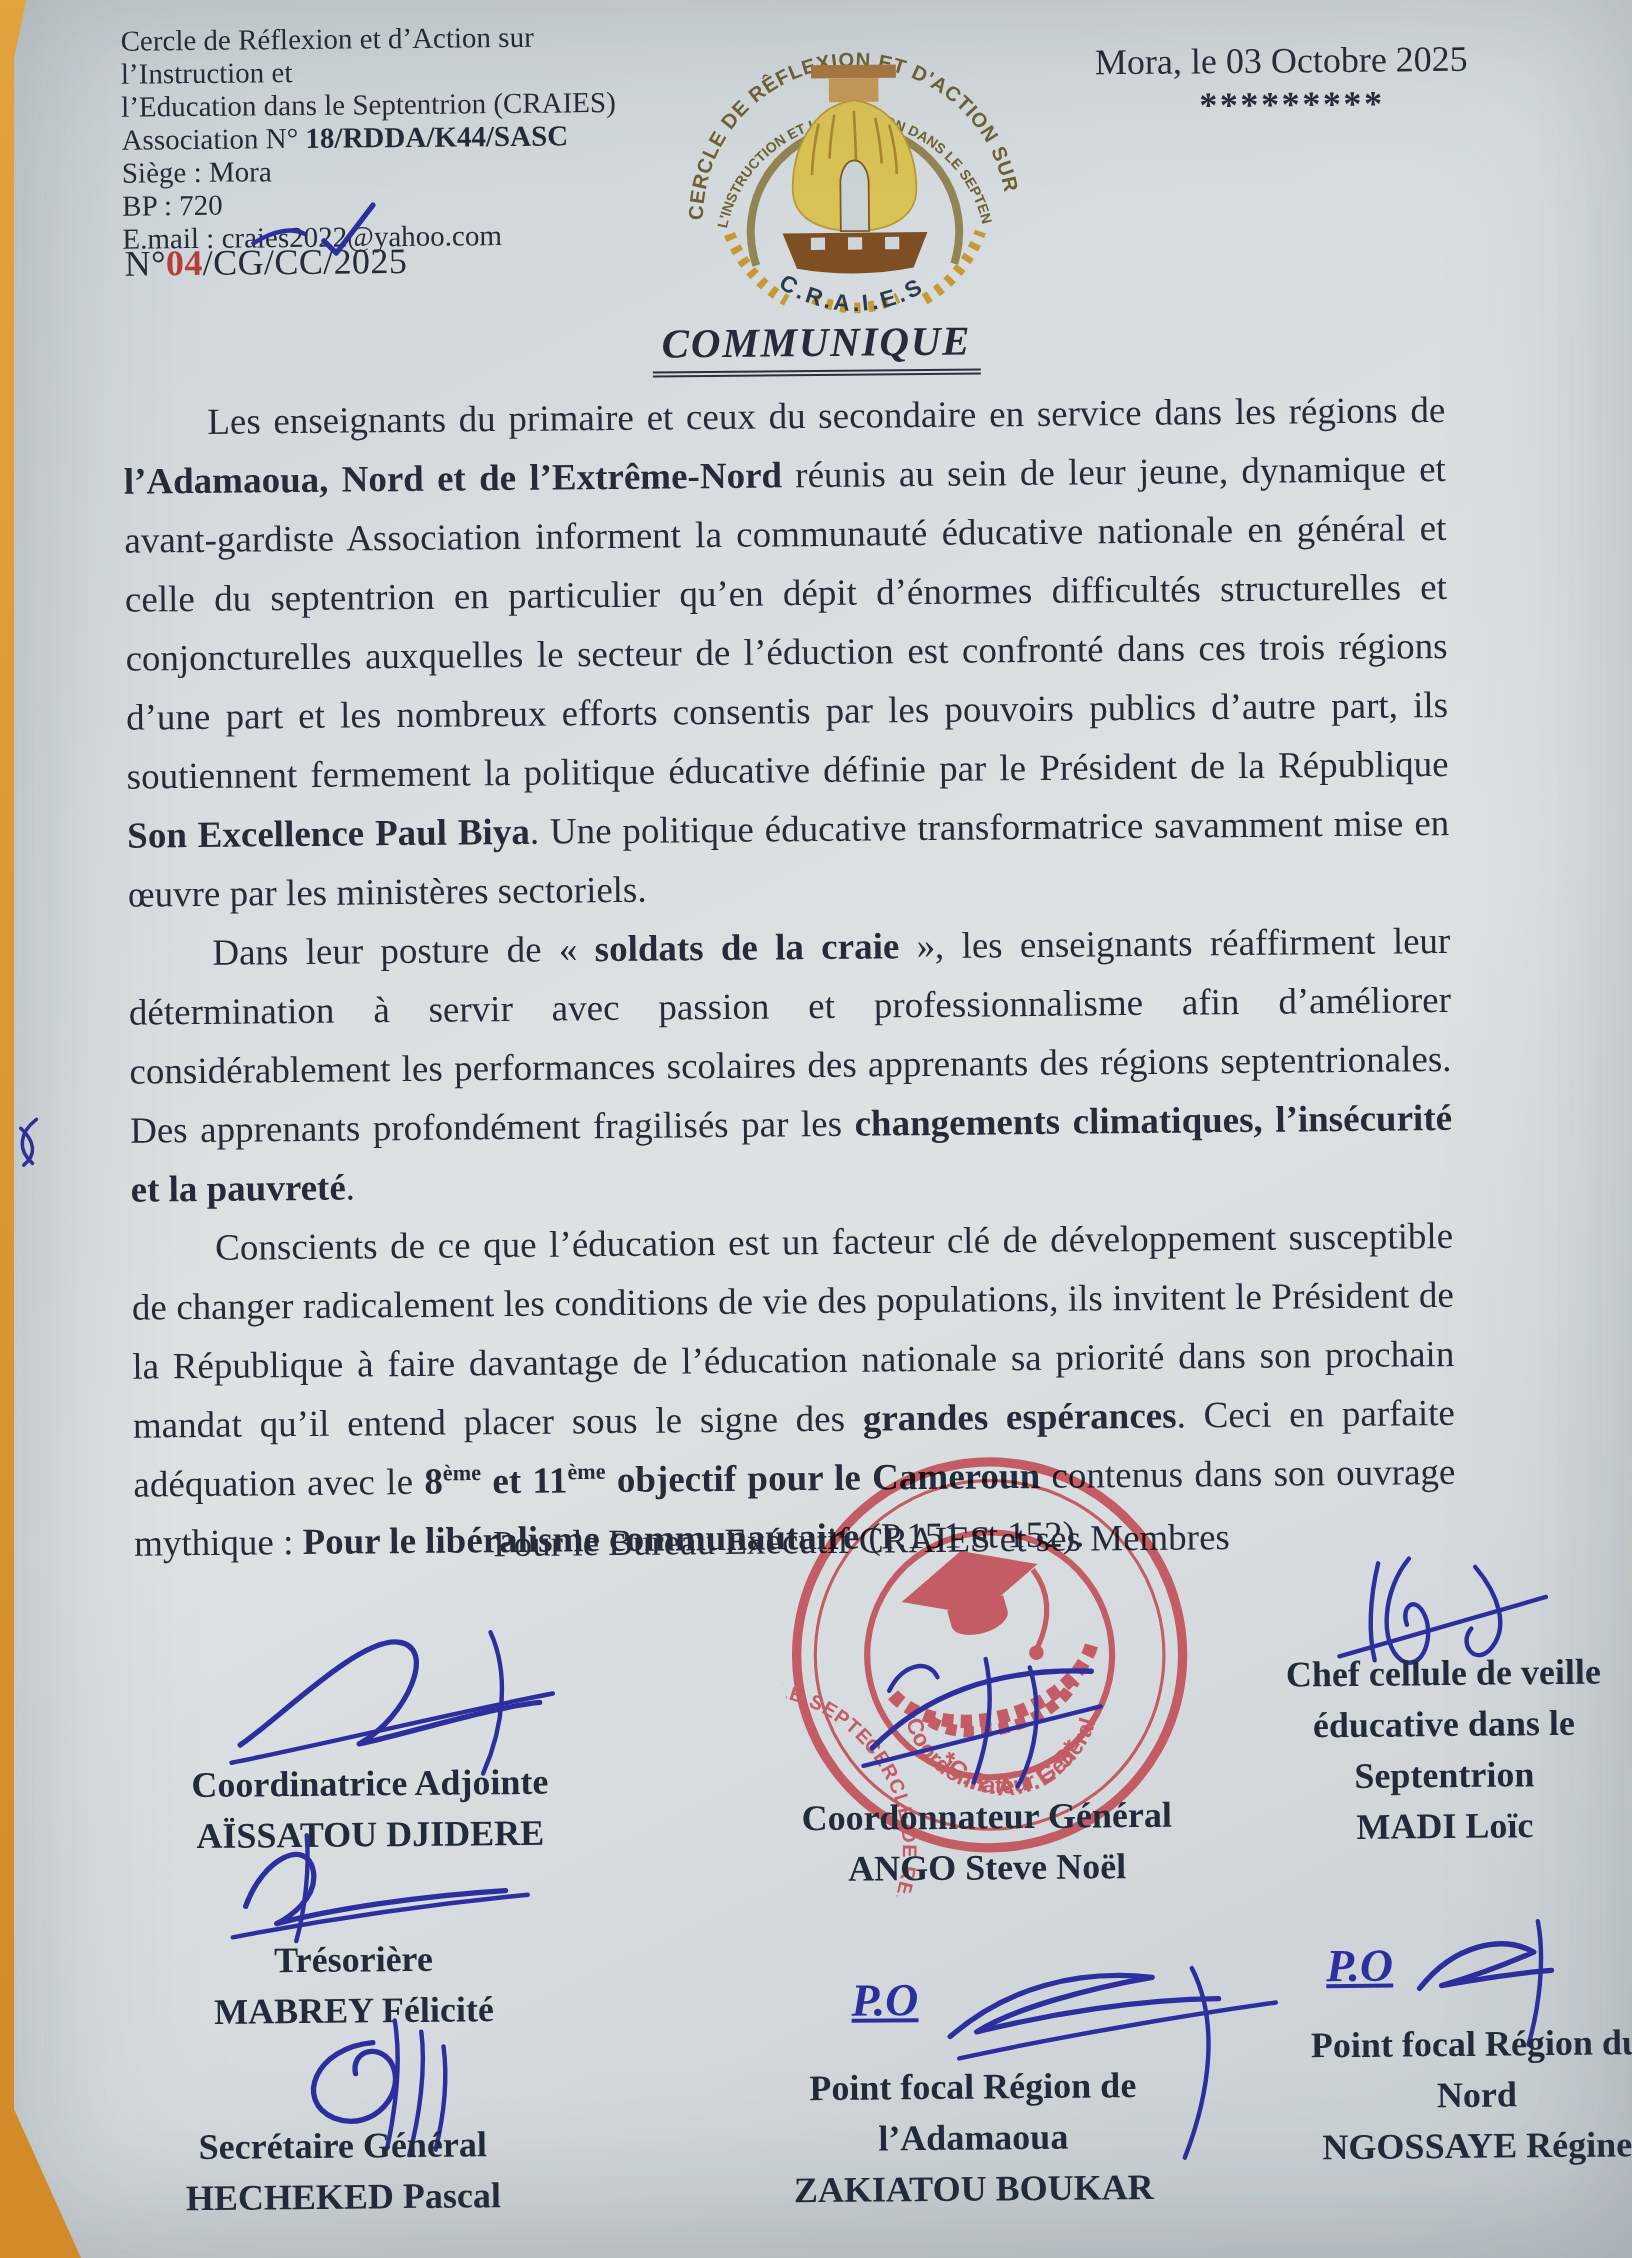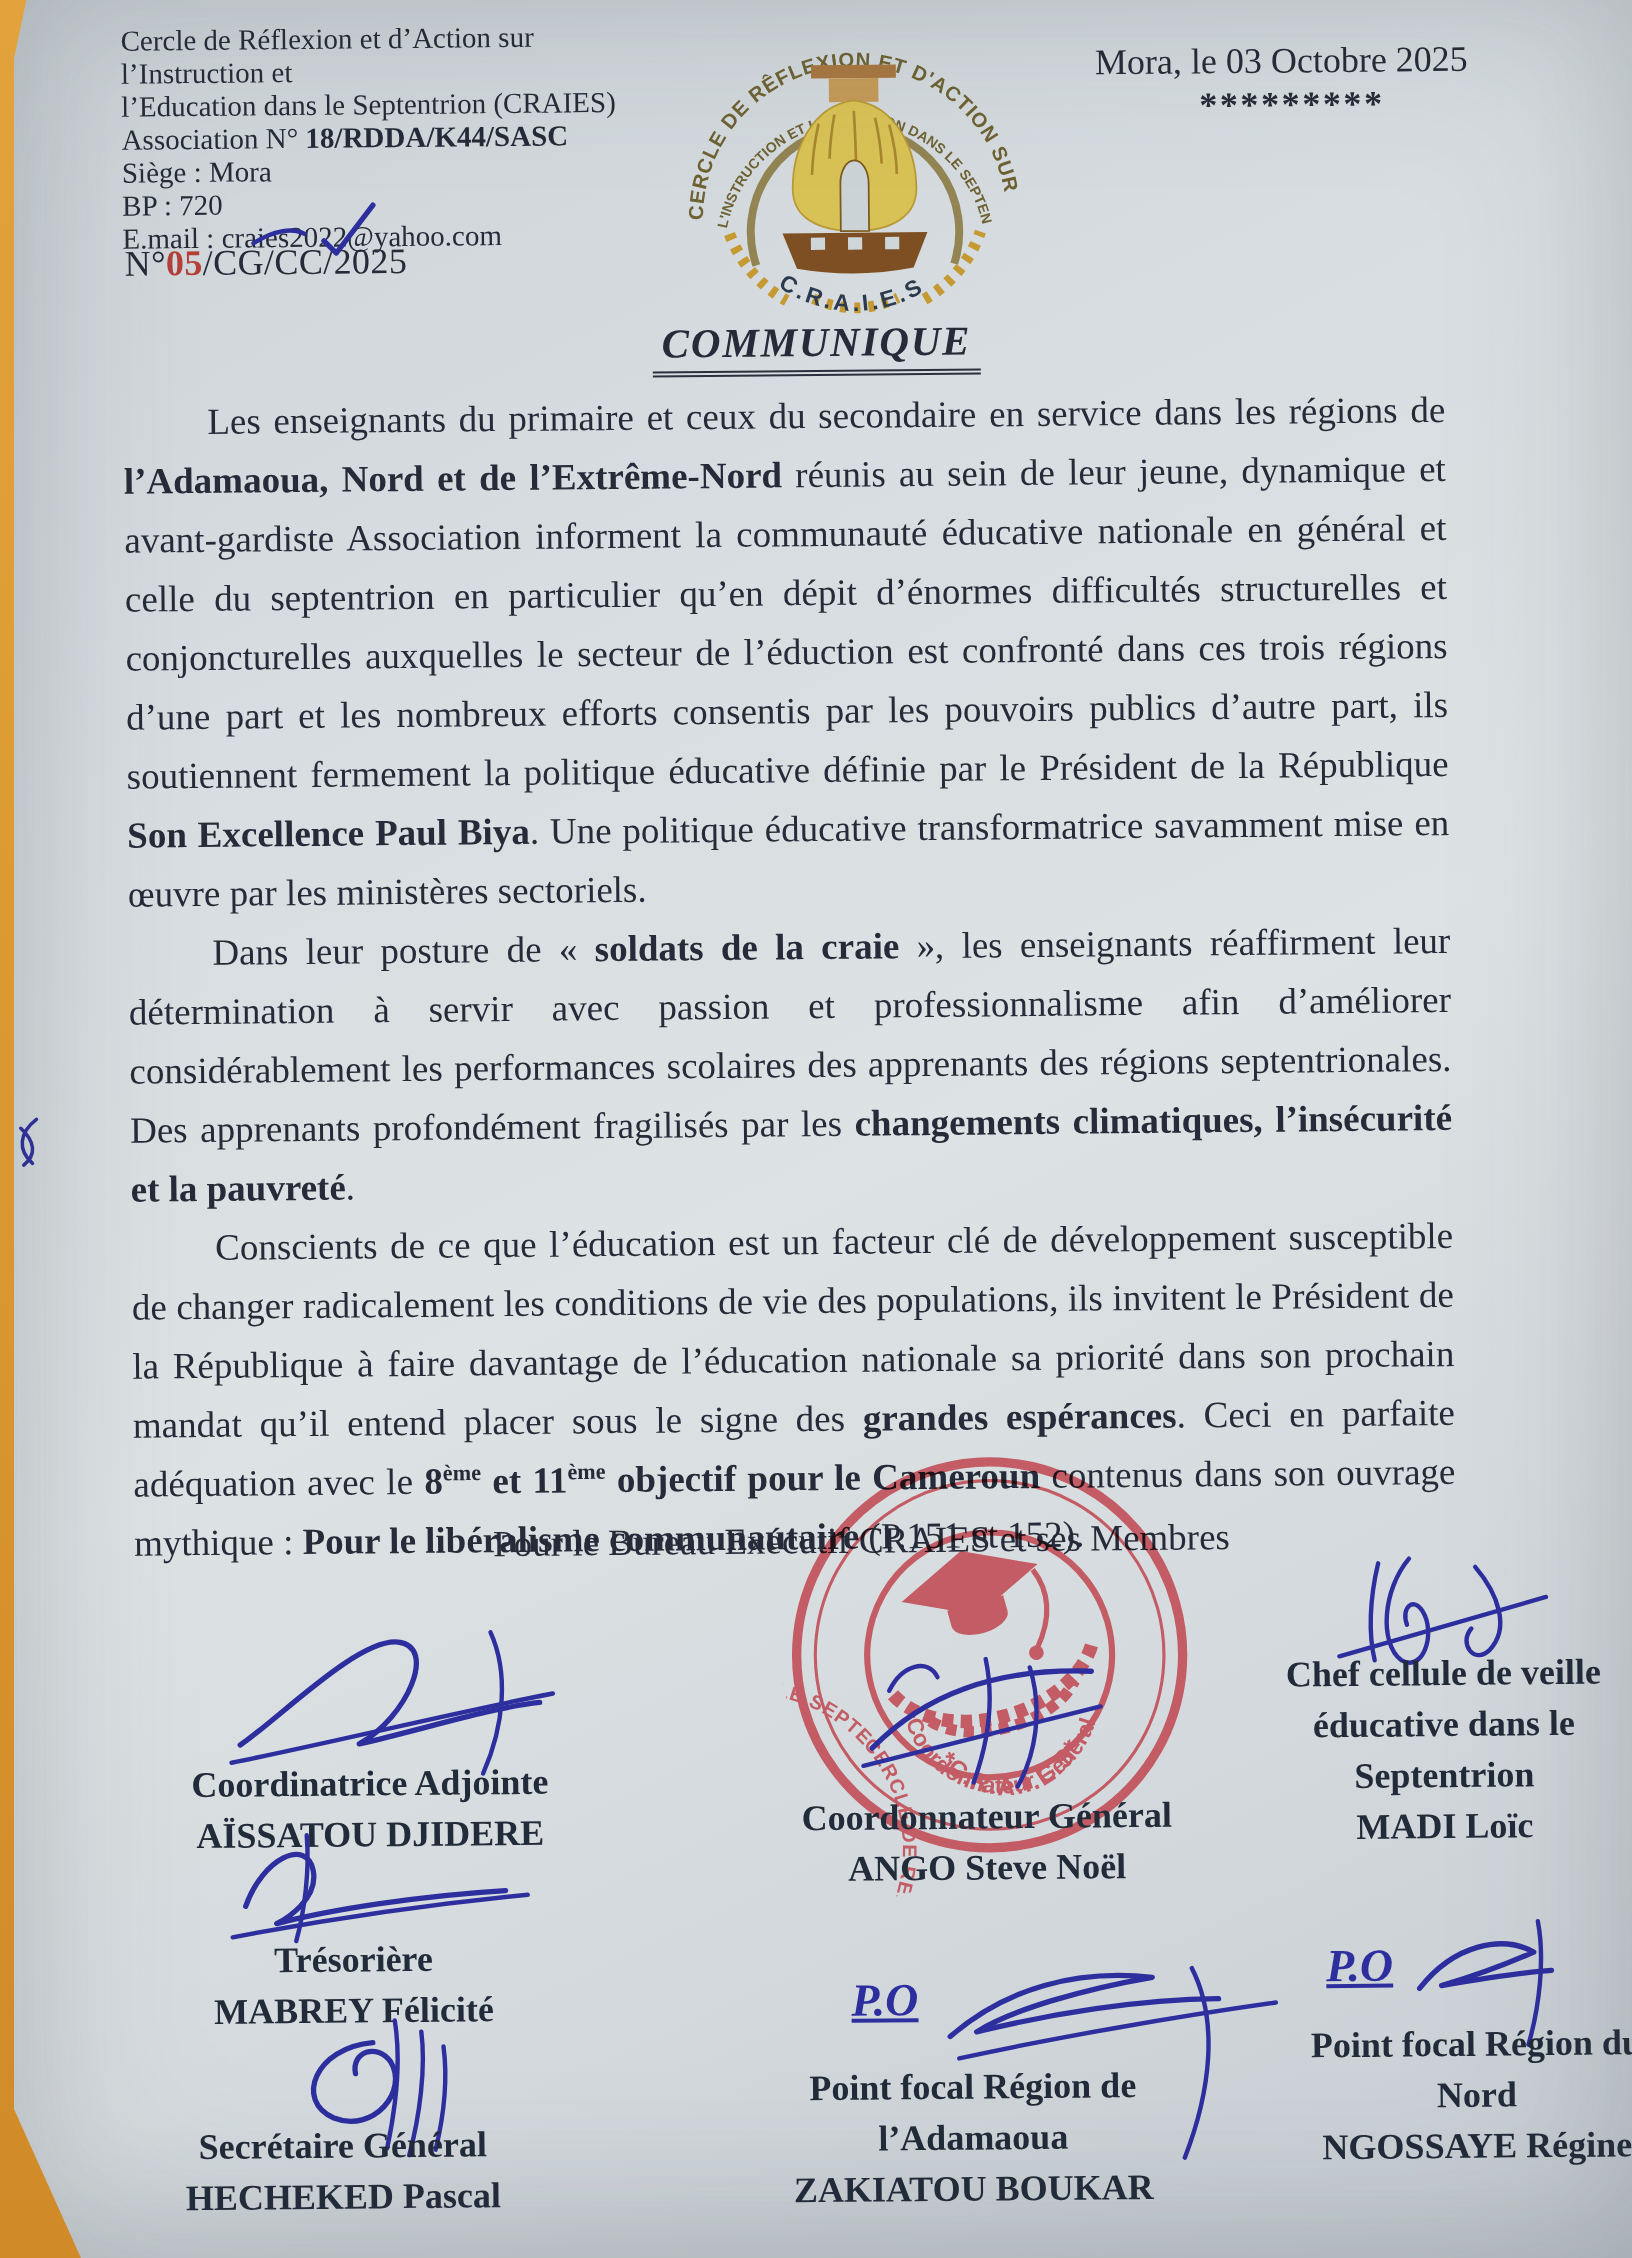--- a/index.html
+++ b/index.html
@@ -101,21 +101,21 @@
       <rect x="234" y="261" width="16" height="14" fill="#cfd6d9"></rect>
     </g>
     <text font-family="Liberation Sans,sans-serif" font-size="26" font-weight="bold" fill="#2c3a4e" letter-spacing="4"><textPath href="#lg-acr">C.R.A.I.E.S</textPath></text>
   </svg>
 
   <div class="date-block">
     <div>Mora, le 03 Octobre 2025</div>
     <div class="date-stars">*********</div>
   </div>
 
-  <div class="ref-line"><span>N°</span><span class="ref-red">05</span><span>/CG/CC/2025</span></div>
+  <div class="ref-line"><span>N°</span><span class="ref-red">04</span><span>/CG/CC/2025</span></div>
   <svg class="pen check-svg" viewBox="0 0 170 84">
     <path d="M 10,52 C 32,38 54,34 68,42" stroke-width="5"></path>
     <path d="M 90,50 L 104,64 L 146,10" stroke-width="6"></path>
   </svg>
   <svg class="pen margin-mark-svg" viewBox="0 0 44 74">
     <path d="M 30,10 C 10,25 8,45 25,60 M 12,20 C 28,35 30,50 15,62" stroke-width="4"></path>
   </svg>
 
   <div class="title-row"><span>COMMUNIQUE</span></div>
 

